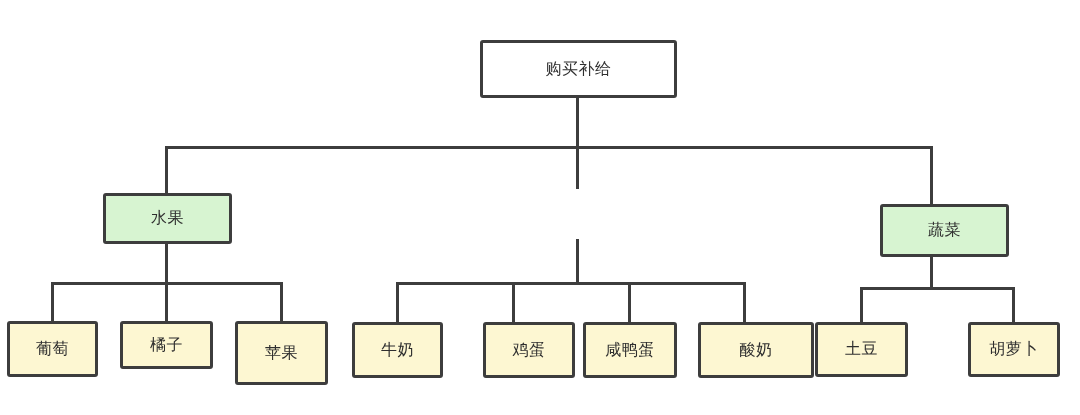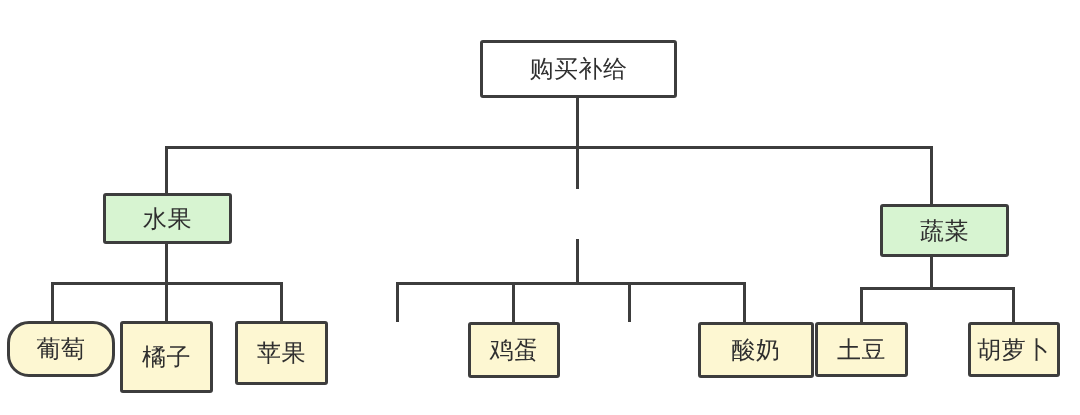--- a/index.html
+++ b/index.html
@@ -16,21 +16,21 @@
     overflow: hidden;
   }
   .node {
     position: absolute;
     box-sizing: border-box;
     border: 3px solid var(--node-border, #3d3d3d);
     border-radius: 3px;
     display: flex;
     align-items: center;
     justify-content: center;
-    font-size: 24px;
+    font-size: 16px;
     letter-spacing: 0.5px;
     color: var(--text, #2f2f2f);
     white-space: nowrap;
   }
   .node.root   { background: var(--root-fill, #ffffff); }
   .node.branch { background: var(--branch-fill, #d7f4d1); }
   .node.leaf   { background: var(--leaf-fill, #fdf7d2); }
   .line {
     position: absolute;
     background: var(--connector, #3d3d3d);
@@ -68,31 +68,37 @@
     <span>购买补给</span>
   </div>
 
   <div class="node branch" style="left:103px; top:193px; width:129px; height:51px;">
     <span>水果</span>
   </div>
   <div class="node branch" style="left:880px; top:204px; width:129px; height:53px;">
     <span>蔬菜</span>
   </div>
 
-  <div class="node leaf" style="left:7px; top:321px; width:108px; height:56px;border-radius:22px;">
+  <div class="node leaf" style="left:7px; top:321px; width:91px; height:56px;">
     <span>葡萄</span>
   </div>
-  <div class="node leaf" style="left:120px; top:321px; width:93px; height:72px;">
+  <div class="node leaf" style="left:120px; top:321px; width:93px; height:48px;">
     <span>橘子</span>
   </div>
   <div class="node leaf" style="left:235px; top:321px; width:93px; height:64px;">
     <span>苹果</span>
   </div>
-  <div class="node leaf" style="left:468px; top:322px; width:92px; height:56px;">
+  <div class="node leaf" style="left:352px; top:322px; width:91px; height:56px;">
+    <span>牛奶</span>
+  </div>
+  <div class="node leaf" style="left:483px; top:322px; width:92px; height:56px;">
     <span>鸡蛋</span>
+  </div>
+  <div class="node leaf" style="left:583px; top:322px; width:94px; height:56px;">
+    <span>咸鸭蛋</span>
   </div>
   <div class="node leaf" style="left:698px; top:322px; width:116px; height:56px;">
     <span>酸奶</span>
   </div>
   <div class="node leaf" style="left:815px; top:322px; width:93px; height:55px;">
     <span>土豆</span>
   </div>
   <div class="node leaf" style="left:968px; top:322px; width:92px; height:55px;">
     <span>胡萝卜</span>
   </div>

